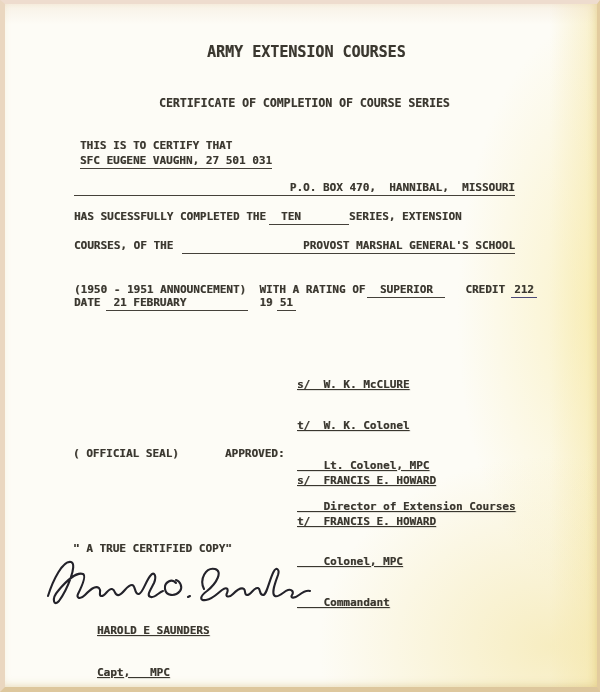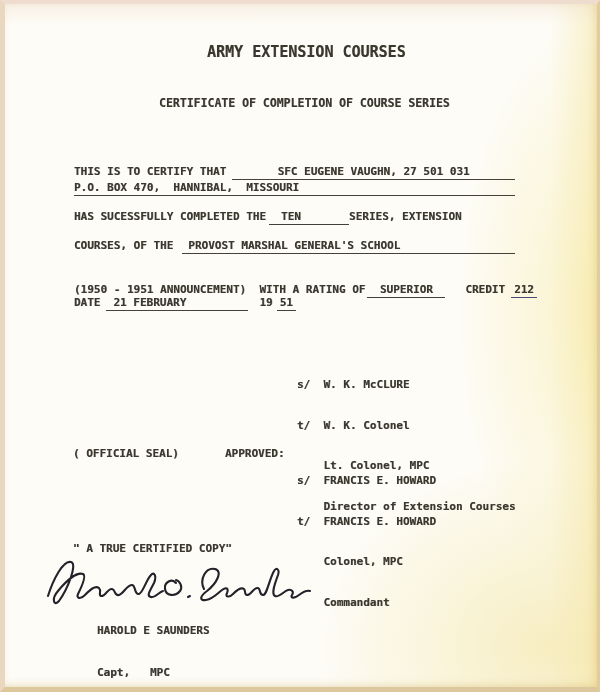--- a/index.html
+++ b/index.html
@@ -39,42 +39,42 @@
     display:flex;
     align-items:baseline;
     line-height:15px;
   }
   .blank{
     flex:1;
     border-bottom:1.6px solid #45413a;
     text-align:center;
     margin-left:6px;
   }
-  .blank.left{text-align:left;margin-left:0;}
+  .blank.left{text-align:right;margin-left:0;}
   .blank-fixed{
     display:inline-block;
     border-bottom:1.6px solid #45413a;
     text-align:center;
     vertical-align:baseline;
   }
   .u-credit{border-bottom:1.6px solid #4b4878;padding:0 3px;margin-left:6px;}
   .u-year{border-bottom:1.6px solid #45413a;padding:0 3px;margin-left:4px;}
   .sig-block{line-height:13.5px;}
-  .sig-block div{white-space:pre;}
+  .sig-block div{white-space:pre;text-decoration:underline;}
   .sig-svg{position:absolute;left:36px;top:546px;}
 </style>
 </head>
 <body>
 
 <div class="page">
 
   <div class="tw title">ARMY EXTENSION COURSES</div>
   <div class="tw subtitle">CERTIFICATE OF COMPLETION OF COURSE SERIES</div>
 
-  <div class="tw line" style="top:160px;">
+  <div class="tw line" style="top:134px;flex-direction:column;">
     <span>THIS IS TO CERTIFY THAT</span>
     <span class="blank"><span>SFC EUGENE VAUGHN, 27 501 031</span></span>
   </div>
 
   <div class="tw line" style="top:176px;">
     <span class="blank left"><span>P.O. BOX 470,  HANNIBAL,  MISSOURI</span></span>
   </div>
 
   <div class="tw line" style="top:205px;">
     <span>HAS SUCESSFULLY COMPLETED THE</span>

